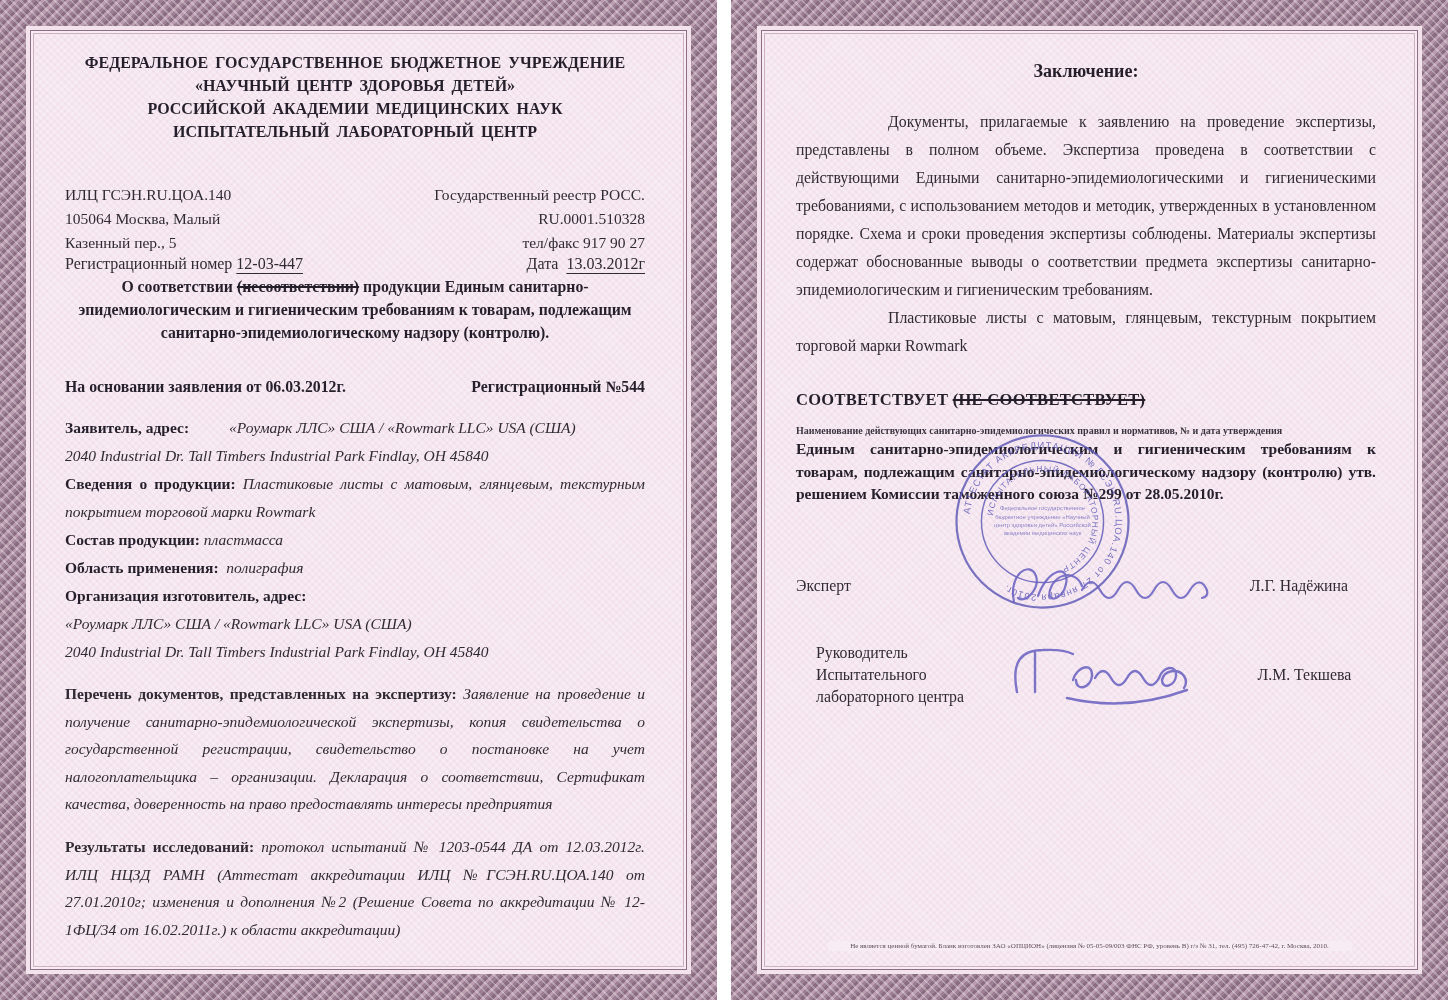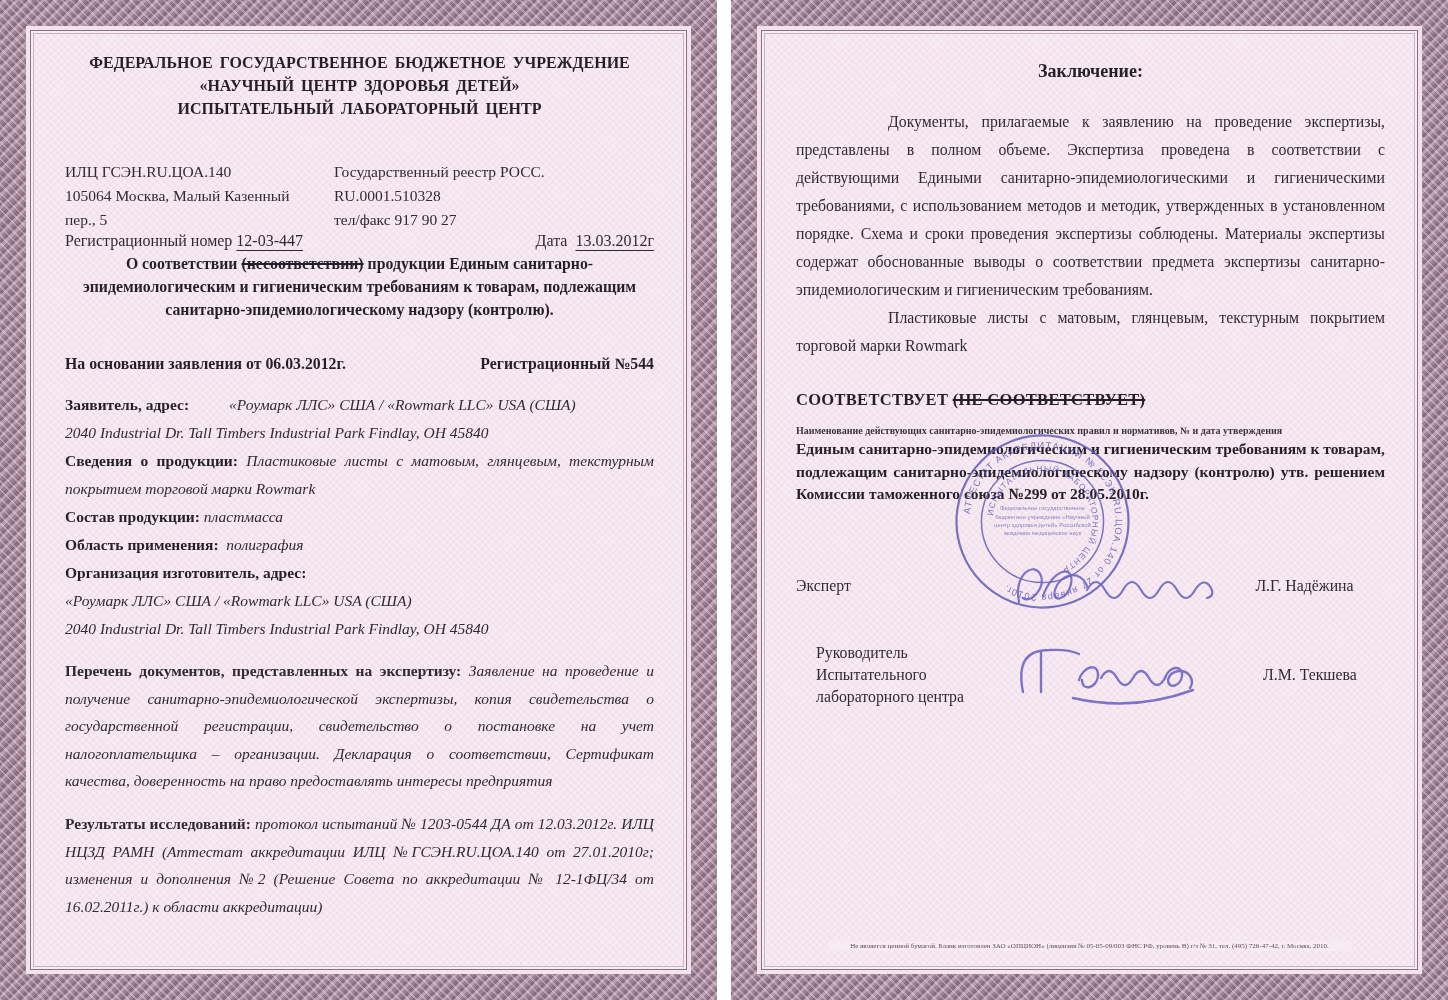--- a/index.html
+++ b/index.html
@@ -11,30 +11,30 @@
           repeating-linear-gradient(-45deg,#9d7f94 0 3px,#bb9db0 3px 6px,#8a6c81 6px 9px);
         }
   .page-inner{width:100%;height:100%;box-sizing:border-box;position:relative;overflow:hidden;
         background:#f8ecf4;
         background-image:
           repeating-linear-gradient(45deg, rgba(219,184,207,.14) 0 2px, transparent 2px 5px),
           repeating-linear-gradient(-45deg, rgba(219,184,207,.12) 0 2px, transparent 2px 5px);
         border:1px solid #8d6e84;
         outline:4px solid #f3e3ed;
         box-shadow: inset 0 0 0 2px #f8ecf4, inset 0 0 0 3px #cdb0c1;
-        padding:14px 32px 10px 34px;}
+        padding:14px 41px 10px 34px;}
   .c{text-align:center;}
   .b{font-weight:bold;}
   .i{font-style:italic;}
   .struck{text-decoration:line-through;text-decoration-thickness:1.6px;}
   .u{text-decoration:underline;text-underline-offset:4px;}
   .org{font-weight:bold;font-size:16px;line-height:23px;margin-top:6px;word-spacing:3px;color:#241f2b;}
   .info-row{display:flex;margin-top:40px;font-size:15.5px;line-height:24px;gap:44px;}
   .info-left{flex:1;}
-  .info-right{width:320px;text-align:left;}
+  .info-right{width:320px;text-align:right;}
   .reg-row{display:flex;justify-content:space-between;font-size:16px;}
   .doc-title{font-weight:bold;font-size:17px;margin-top:40px;letter-spacing:.4px;color:#241f2b;}
   .doc-subtitle{font-weight:bold;font-size:15.8px;line-height:23px;max-width:620px;margin:2px auto 0;color:#241f2b;}
   .basis-row{display:flex;justify-content:space-between;margin-top:34px;font-size:15.8px;font-weight:bold;color:#241f2b;}
   .fld{font-size:15.5px;line-height:28px;margin:0;text-align:justify;}
   .fld .b{color:#241f2b;}
   .fld-first{margin-top:18px;}
   .gap-tab{display:inline-block;width:40px;}
   .docsblock{font-size:15.5px;line-height:27.5px;text-align:justify;margin-top:14px;}
   
@@ -57,20 +57,21 @@
 <body>
 
 <div class="sheet">
 
   <div class="page">
     <div class="page-inner">
 
       <div class="org c">
         <div>ФЕДЕРАЛЬНОЕ  ГОСУДАРСТВЕННОЕ  БЮДЖЕТНОЕ  УЧРЕЖДЕНИЕ</div>
         <div>«НАУЧНЫЙ ЦЕНТР ЗДОРОВЬЯ ДЕТЕЙ»</div>
+        <div>РОССИЙСКОЙ АКАДЕМИИ МЕДИЦИНСКИХ НАУК</div>
         <div>ИСПЫТАТЕЛЬНЫЙ ЛАБОРАТОРНЫЙ ЦЕНТР</div>
       </div>
 
       <div class="info-row">
         <div class="info-left">
           <div>ИЛЦ  ГСЭН.RU.ЦОА.140</div>
           <div>105064 Москва,  Малый Казенный пер., 5</div>
         </div>
         <div class="info-right">
           <div>Государственный реестр РОСС. RU.0001.510328</div>

